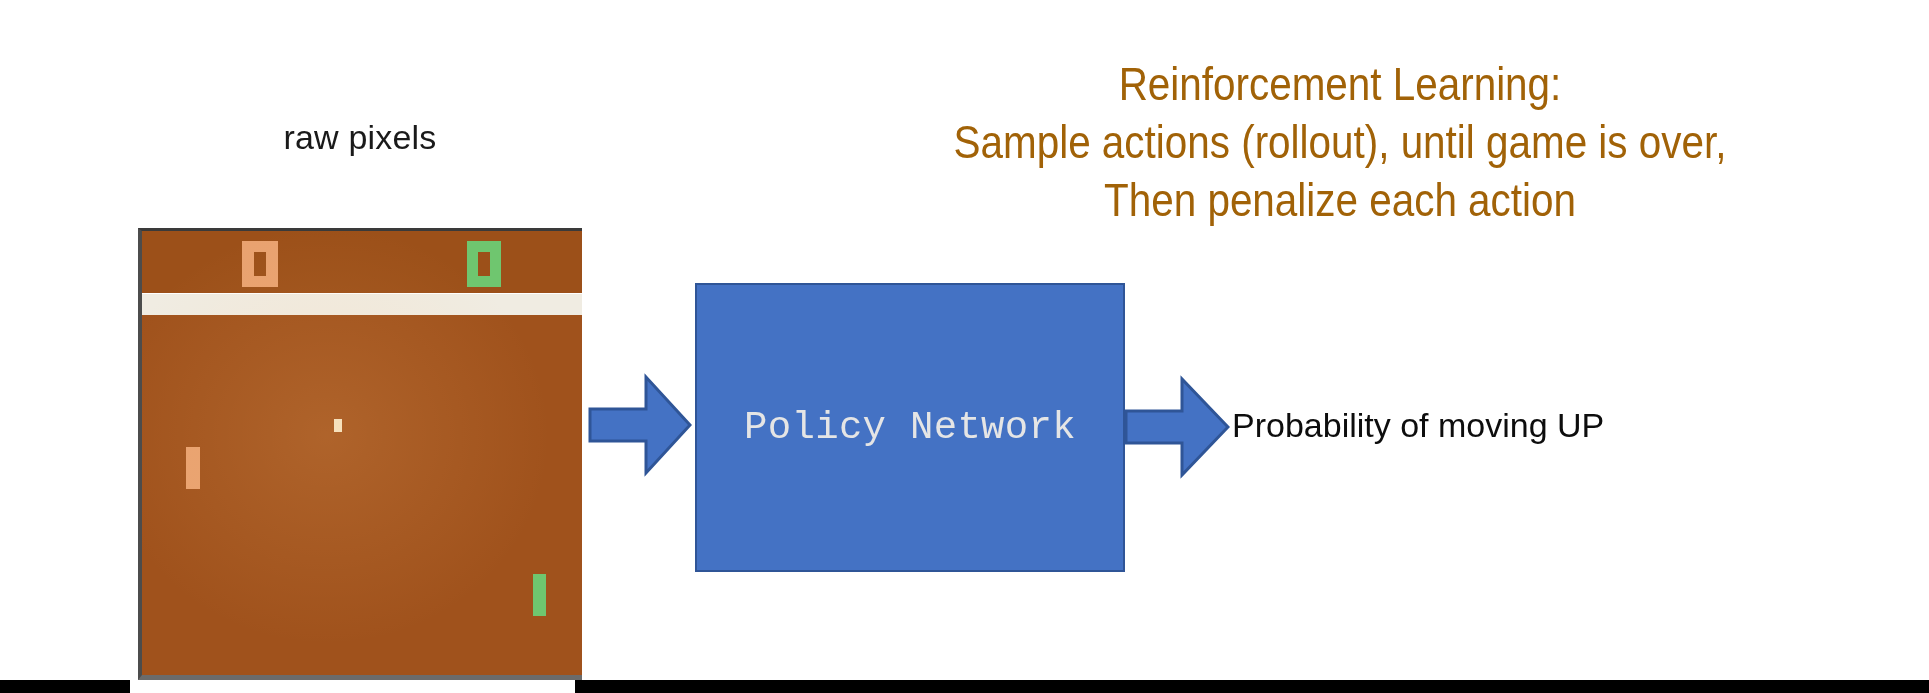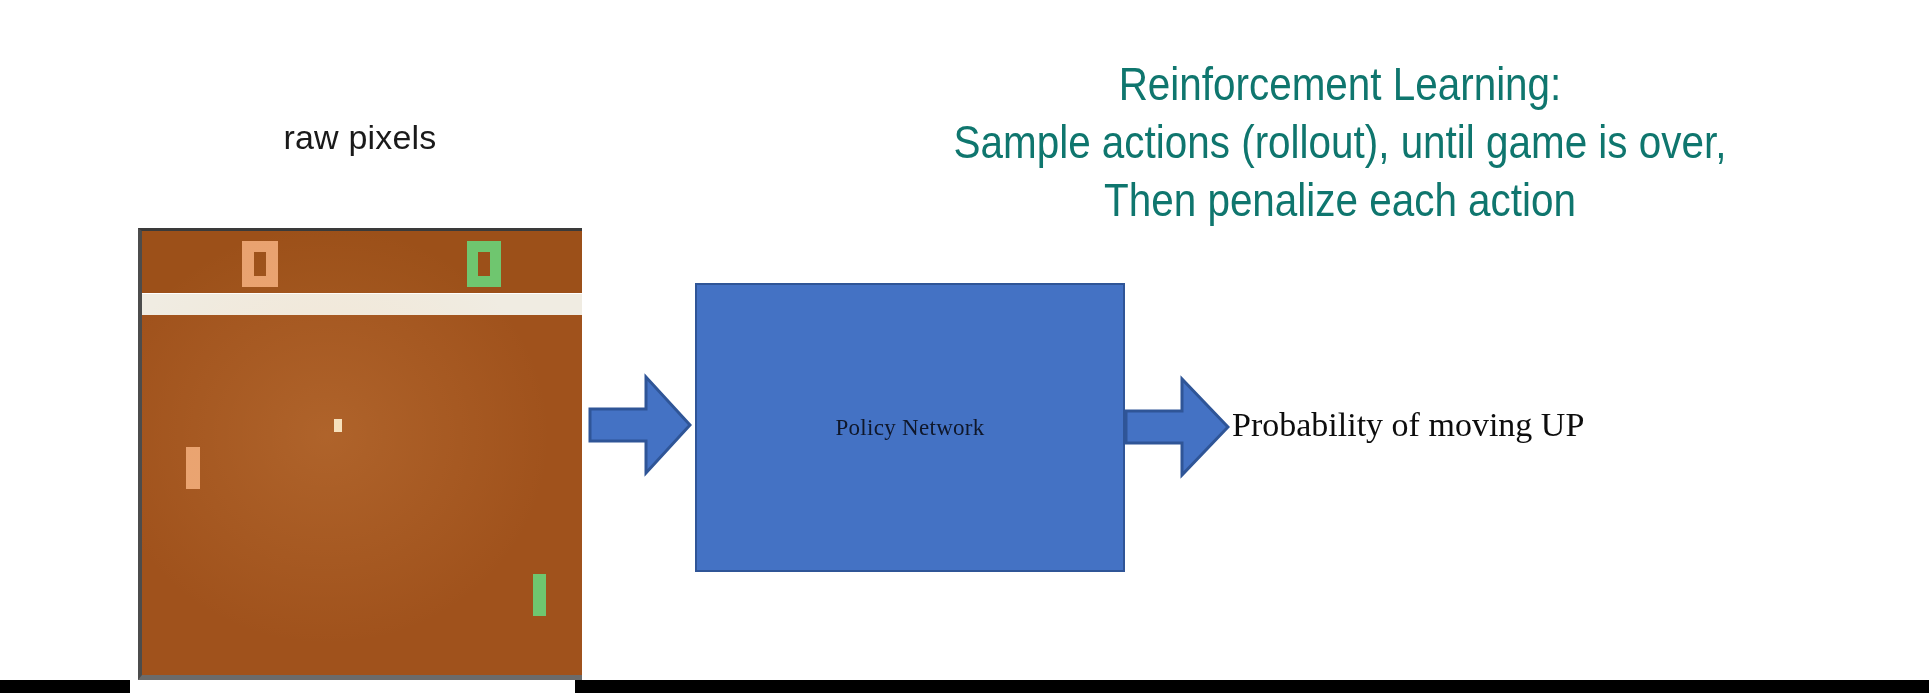--- a/index.html
+++ b/index.html
@@ -148,21 +148,21 @@
     background: #000000;
   }
 
   
   #heading {
     position: absolute;
     left: 770px;
     top: 55px;
     width: 1140px;
     text-align: center;
-    color: #0f766e;
+    color: #a16207;
     font-family: "Liberation Sans Narrow", "Liberation Sans", sans-serif;
     font-stretch: condensed;
     font-size: 47px;
     line-height: 58px;
   }
   #heading .hline {
     display: block;
     white-space: nowrap;
     transform: scaleX(0.86);
     transform-origin: center center;
@@ -182,33 +182,33 @@
     width: 430px;
     height: 289px;
     background: #4472c4;
     border: 2px solid #2f5597;
     box-sizing: border-box;
     display: flex;
     align-items: center;
     justify-content: center;
   }
   #policy-box-label {
-    color: #0f172a;
-    font-family: Liberation Serif, serif;
-    font-size: 23px;
+    color: #e5e5e5;
+    font-family: Liberation Mono, monospace;
+    font-size: 39px;
     letter-spacing: 0.3px;
     white-space: nowrap;
   }
 
   
   #output-label {
     position: absolute;
     left: 1232px;
     top: 406px;
-    font-family: Liberation Serif, serif;
+    font-family: Liberation Sans, sans-serif;
     font-size: 34px;
     color: #0d0d0d;
     white-space: nowrap;
   }
 </style>
 </head>
 <body>
 
 <div id="slide">
 

